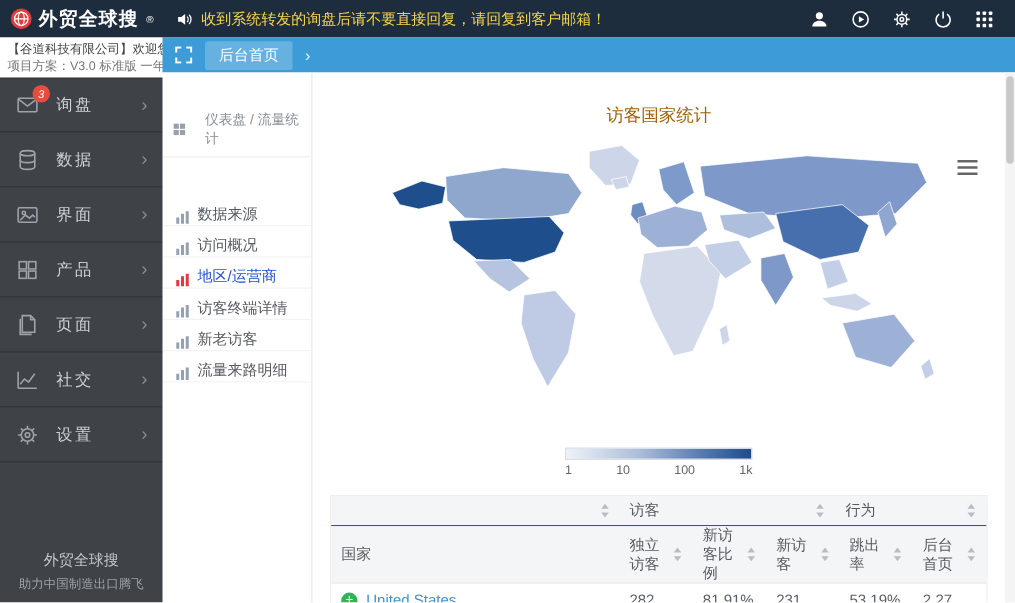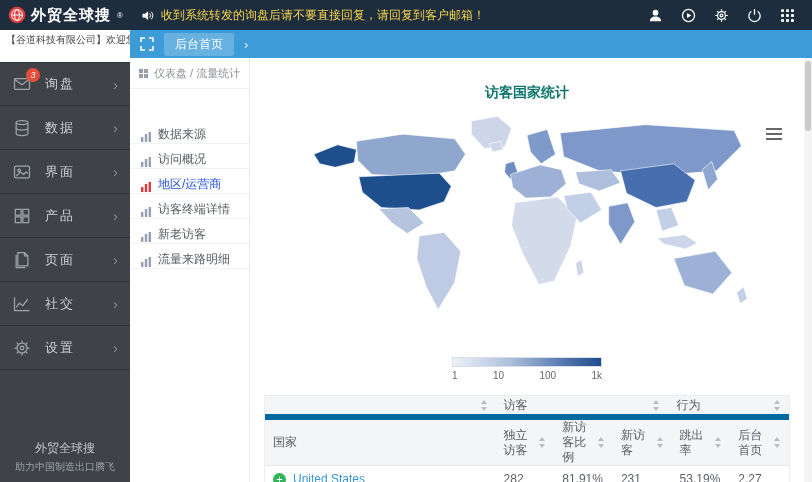--- a/index.html
+++ b/index.html
@@ -42,47 +42,47 @@
   .badge { position:absolute; top:-6px; right:-8px; min-width:14px; height:14px; background:#e74c3c;
            color:#fff; font-size:9px; border-radius:8px; display:flex; align-items:center; justify-content:center;
            padding:0 3px; }
   .side-footer { position:absolute; bottom:8px; left:0; width:100%; text-align:center; }
   .side-footer .f1 { color:#c2c6cb; font-size:12px; margin-bottom:3px; }
   .side-footer .f2 { color:#9da2a8; font-size:10px; }
 
   
   .content-row { flex:1; display:flex; min-height:0; background:#fff; }
   .submenu { width:120px; flex:none; border-right:1px solid #e8e9eb; overflow:hidden; }
-  .submenu-crumb { padding:8px 8px 7px 8px; font-size:11px; color:#8a8f96; display:flex; align-items:center; gap:5px;
-                   border-bottom:1px solid #eef0f2; }
+  .submenu-crumb { padding:8px 8px 7px 8px; font-size:11px; color:#8a8f96; display:flex; align-items:center; gap:15px;
+                   border-bottom:1px solid #eef0f2;margin-top:22px; }
   .submenu-crumb svg { width:11px; height:11px; flex:none; }
   .submenu-list { padding-top:30px; }
   .submenu-item { height:25px; display:flex; align-items:flex-end; gap:6px; padding:0 10px; font-size:12px;
                   color:#565b61; cursor:pointer; border-bottom:1px solid #f1f3f5; }
   .submenu-item svg { width:12px; height:12px; flex:none; color:#96a0b5; }
   .submenu-item.active { color:#1d4ed8; }
   .submenu-item.active svg { color:#e4393c; }
 
   .main { flex:1; min-width:0; position:relative; overflow:hidden; padding:0 14px; }
-  .chart-title { text-align:center; color:#0f766e; font-size:14px; font-weight:bold; margin-top:26px; }
+  .chart-title { text-align:center; color:#a16207; font-size:14px; font-weight:normal; margin-top:26px; }
   .export-btn { position:absolute; top:70px; right:22px; width:16px; cursor:pointer; }
   .export-btn span { display:block; height:2px; background:#666; margin-bottom:3px; }
   .map-wrap { text-align:center; margin-top:6px; }
   .map-wrap svg { width:450px; height:237px; }
   .map-wrap path { stroke:#fff; stroke-width:1; }
   .legend { width:150px; margin:8px auto 0 auto; }
   .legend-bar { height:10px; background:linear-gradient(90deg,#eef2f8 0%,#aabdd9 40%,#5e80b4 70%,#1d4b8c 100%);
                 border:1px solid #d8dde6; }
   .legend-ticks { display:flex; justify-content:space-between; margin-top:3px; font-size:10px; color:#666; }
 
   
   .vtable { margin-top:14px; border:1px solid #eceef0; border-bottom:none; }
   .t-row { display:flex; align-items:stretch; }
   .t-group, .t-head { background:#f4f5f7; }
-  .t-group { height:24px; border-bottom:6px solid #0369a1; }
+  .t-group { height:24px; border-bottom:1px solid #0369a1; }
   .t-head { min-height:36px; border-bottom:1px solid #e6e7e9; }
   .t-body { background:#fff; border-bottom:1px solid #eceff1; height:27px; }
   .cell { display:flex; align-items:center; padding:0 8px; font-size:12px; color:#5a5f66; }
   .c-country { flex:0 0 44%; }
   .c-g3 { flex:3; }
   .c-g2 { flex:2; }
   .c-num { flex:1; }
   .cell .lbl { flex:1; line-height:1.25; }
   .t-group .cell, .t-head .cell { color:#565b61; }
   .sort { position:relative; width:8px; height:11px; display:inline-block; flex:none; cursor:pointer; margin-left:4px; }
@@ -167,20 +167,21 @@
           </svg>
       </span>
     </div>
   </header>
 
   <div class="body-row">
 
     <div class="left-col">
       <div class="welcome">
         <div class="w1">【谷道科技有限公司】欢迎您!</div>
+        <div class="w2">项目方案：V3.0 标准版 一年</div>
       </div>
       <nav class="sidebar">
 
         <div class="side-item">
           <span class="side-ic">
             <svg viewBox="0 0 24 24" fill="none" stroke="#9ea4aa" stroke-width="1.5">
                 <rect x="3" y="5.5" width="18" height="13" rx="1"></rect>
                 <path d="M3.5 6.5L12 13l8.5-6.5"></path>
               </svg>
             <i class="badge">3</i>

